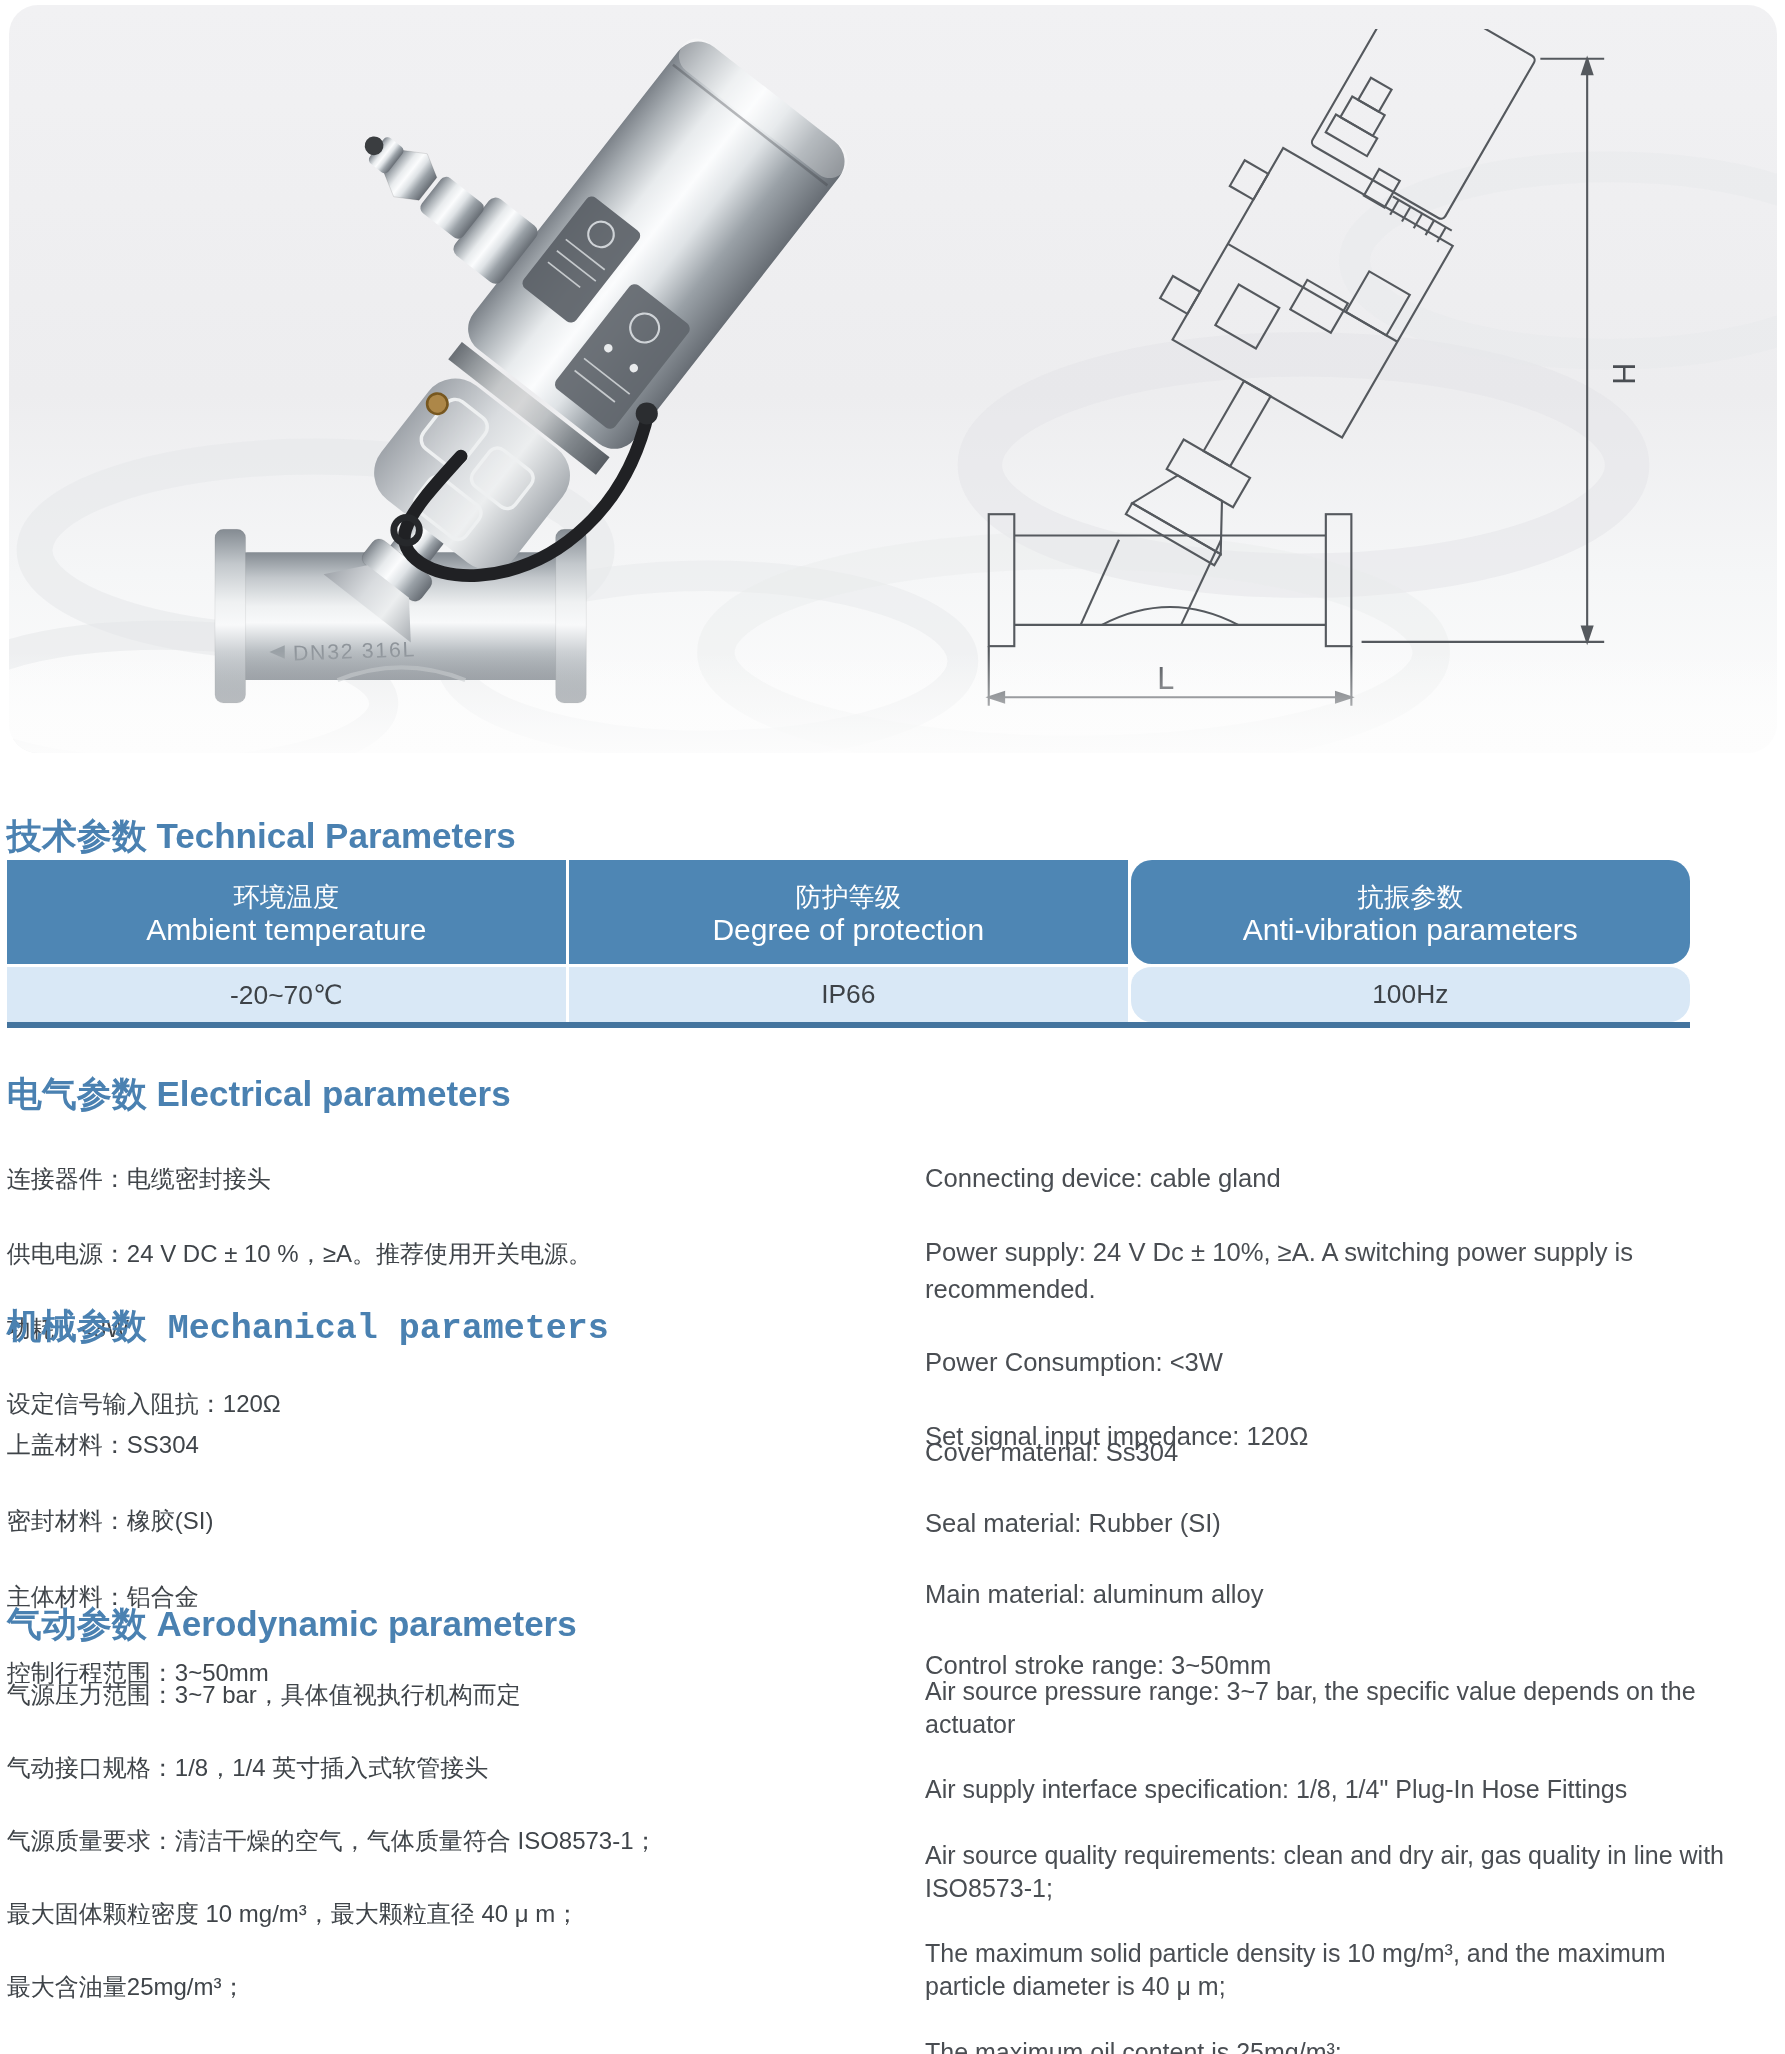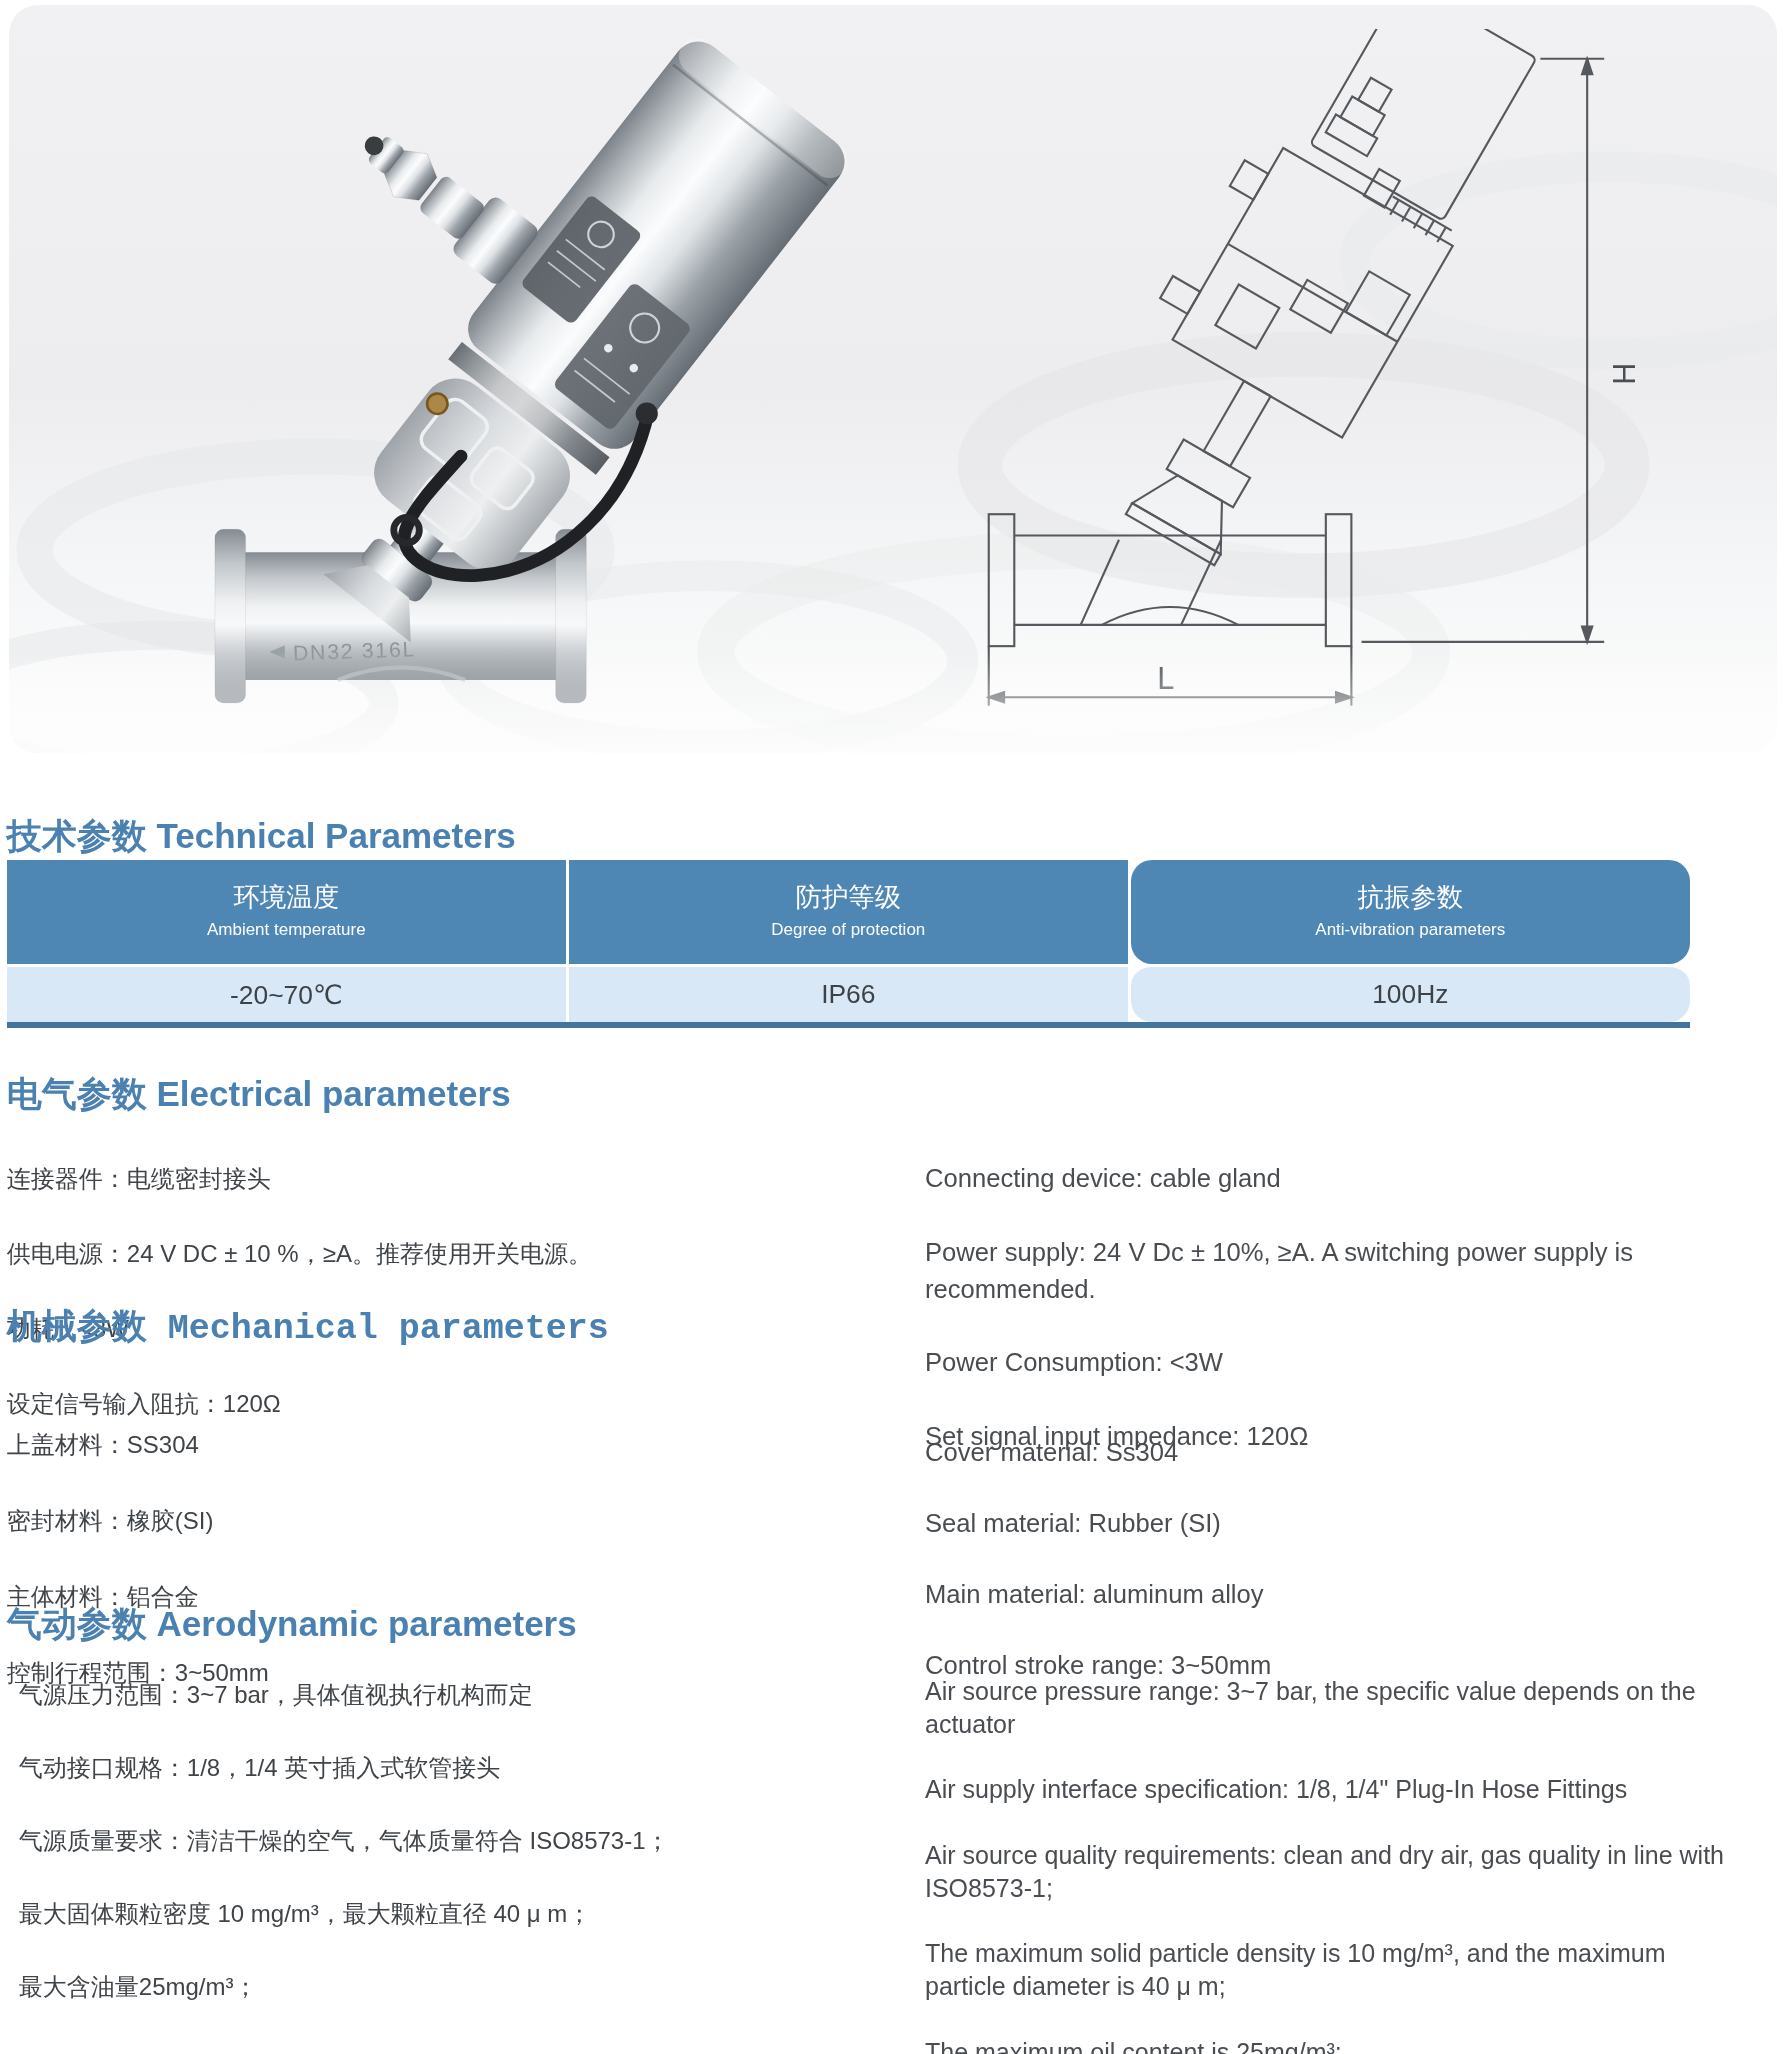--- a/index.html
+++ b/index.html
@@ -37,36 +37,36 @@
     border-bottom:6px solid #44749e;
   }
   .spec-row{display:flex;width:100%;}
   .hcell{
     flex:1;height:104px;background:#4e86b4;color:#ffffff;
     display:flex;flex-direction:column;align-items:center;justify-content:center;
     border-right:3.4px solid #ffffff;
   }
   .hcell:last-child,.vcell:last-child{border-right:none;border-radius:21px;}
   .hcell .zh{font-size:26.4px;line-height:34px;}
-  .hcell .en{font-size:17px;line-height:31px;}
+  .hcell .en{font-size:30px;line-height:31px;}
   .vcell{
     flex:1;height:55px;background:#d9e8f6;color:#3d4247;font-size:26.4px;
     display:flex;align-items:center;justify-content:center;
     border-right:3.4px solid #ffffff;border-top:3.4px solid #ffffff;
   }
   
   .col{position:absolute;white-space:pre-line;}
   .col .ln{white-space:pre-line;}
   .zh-col{left:6.8px;font-size:24px;color:#3f4449;}
   .en-col{left:925px;width:855px;color:#494d52;}
   #elec-zh{top:1135px;} #elec-zh .ln{height:47px;}
   #elec-en{top:1131px;font-size:25.6px;} #elec-en .ln{line-height:37px;margin-bottom:7.7px;}
   #mech-zh{top:1401px;} #mech-zh .ln{height:48px;}
   #mech-en{top:1402px;font-size:25.6px;} #mech-en .ln{line-height:42px;}
-  #aero-zh{top:1651px;} #aero-zh .ln{height:45px;margin-left:12px;}
+  #aero-zh{top:1651px;} #aero-zh .ln{height:45px;}
   #aero-en{top:1646px;font-size:25px;} #aero-en .ln{line-height:33px;margin-bottom:3.4px;}
 </style>
 </head>
 <body>
 
 <div class="hero">
 
   <svg class="hero-rings" width="1768" height="748" viewBox="0 0 2076 878">
     <ellipse cx="360" cy="640" rx="330" ry="110" fill="none" stroke="#e6e7ea" stroke-width="42" opacity="0.55"></ellipse>
     <ellipse cx="820" cy="770" rx="300" ry="100" fill="none" stroke="#e8e9eb" stroke-width="36" opacity="0.5"></ellipse>

